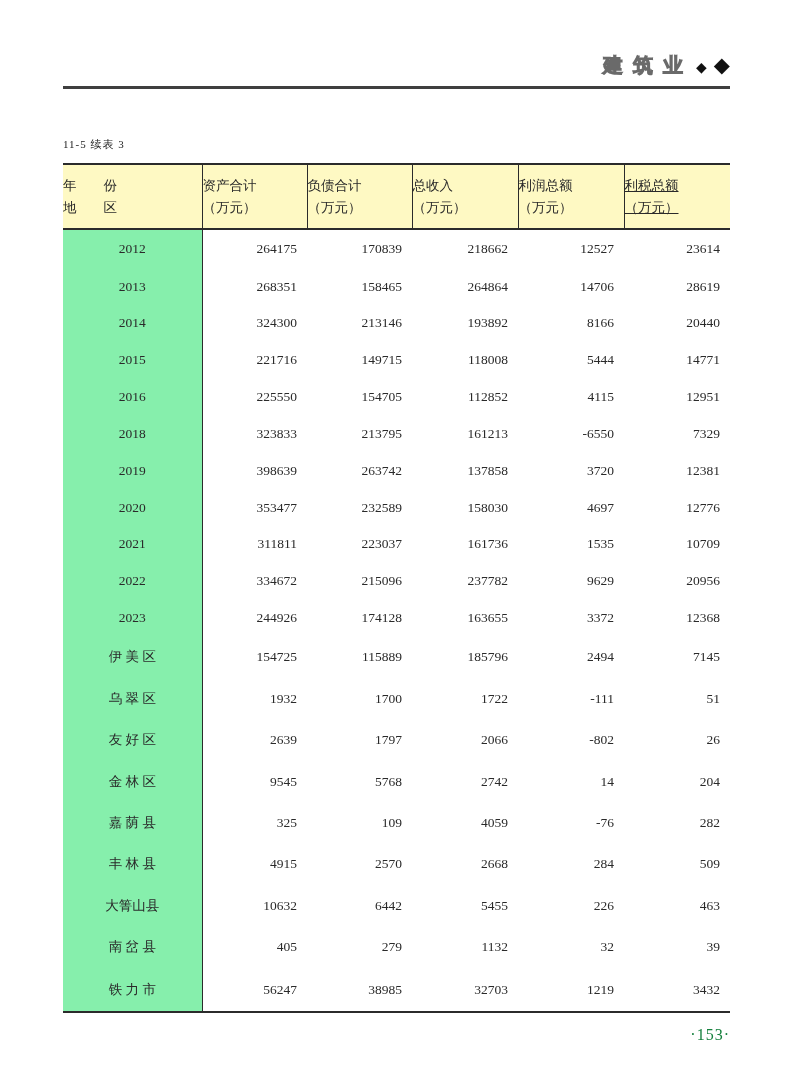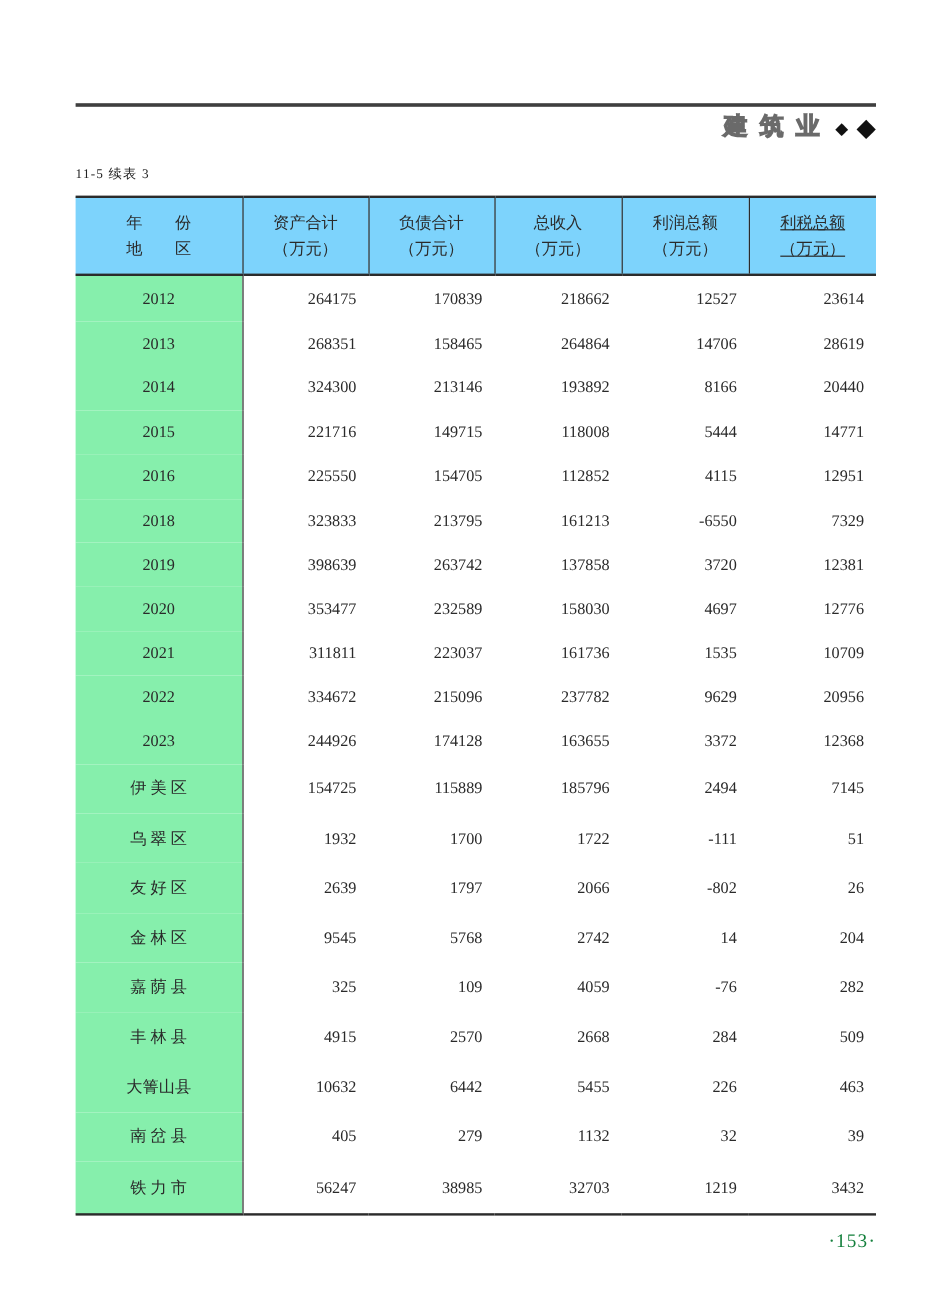--- a/index.html
+++ b/index.html
@@ -13,21 +13,20 @@
   }
   .page { position: absolute; inset: 0; }
 
   
   .masthead {
     position: absolute;
     top: 54px; right: 63px;
     display: flex;
     align-items: flex-end;
     gap: 7px;
-    margin-top: 41px;
   }
   .masthead-title {
     font-family: "Liberation Sans", "DejaVu Sans", sans-serif;
     font-size: 20px;
     font-weight: 600;
     letter-spacing: 10px;
     color: #9a9a9a;
     -webkit-text-fill-color: #fdfdfd;
     -webkit-text-stroke: 1px #6a6a6a;
     line-height: 1.1;
@@ -55,26 +54,26 @@
   table.stat-table {
     position: absolute;
     top: 163px; left: 63px;
     width: 667px; height: 850px;
     border-collapse: collapse;
     table-layout: fixed;
     font-size: 13.5px;
   }
   table.stat-table thead tr { height: 65px; }
   thead th {
-    background: #7dd3fc;
+    background: #fef9c3;
     border-top: 2px solid #2b2b2b;
     border-bottom: 2px solid #2b2b2b;
     border-right: 1.5px solid #2b2b2b;
     font-weight: normal;
-    text-align: center;
+    text-align: left;
     vertical-align: middle;
     line-height: 22px;
     color: #2a2a2a;
   }
   thead th:last-child { border-right: none; text-decoration: underline; }
   tbody td {
     vertical-align: middle;
     color: #2a2a2a;
   }
   tbody td.rowlabel {

